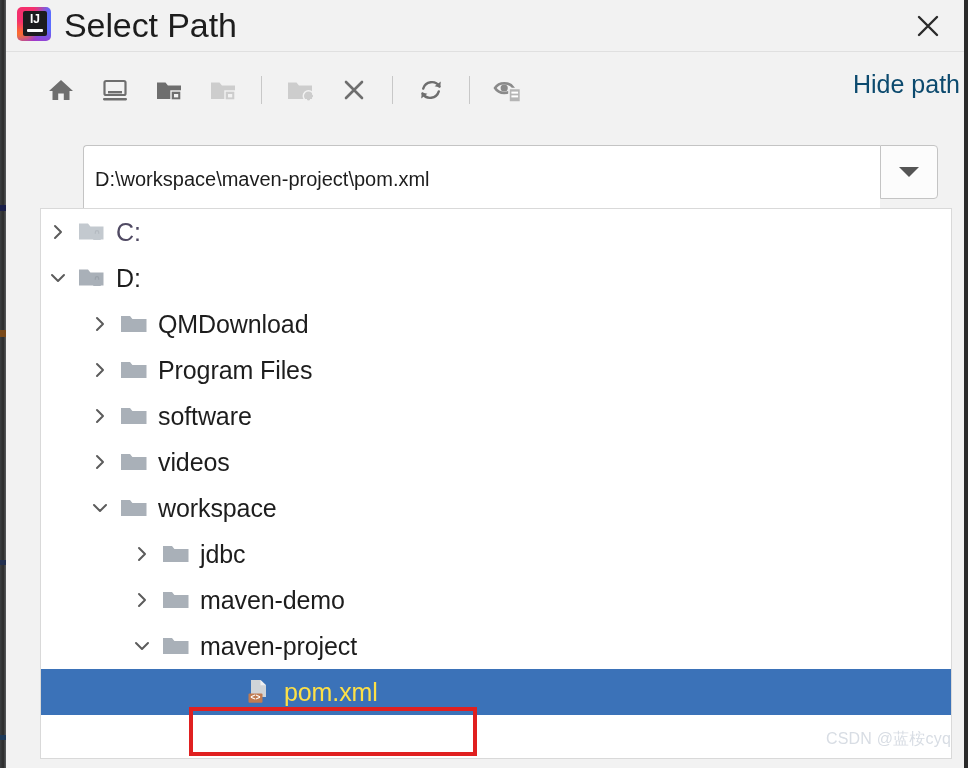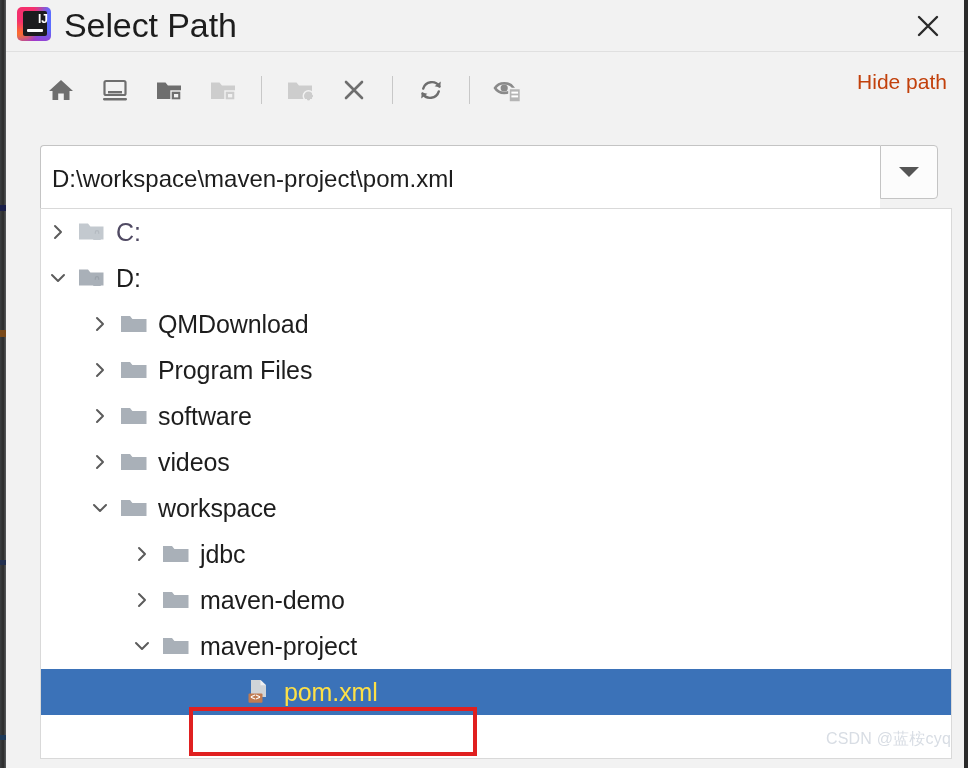--- a/index.html
+++ b/index.html
@@ -84,21 +84,21 @@
   }
   .app-logo .plate {
     position: absolute;
     left: 8px; top: 6px;
     width: 24px; height: 25px;
     background: #1c1c1f;
     border-radius: 2px;
   }
   .app-logo .ij {
     position: absolute;
-    left: 16px; top: 6px;
+    left: 8px; top: 6px;
     width: 24px; height: 17px;
     color: #ffffff;
     font-family: "Liberation Sans", sans-serif;
     font-size: 12px;
     font-weight: bold;
     letter-spacing: 0px;
     line-height: 17px;
     text-align: center;
   }
   .app-logo .bar {
@@ -153,24 +153,24 @@
   .tb-gap { width: 12px; flex: 0 0 auto; }
   .tb-sep {
     width: 1px;
     height: 28px;
     background: #c8c8c8;
     margin: 0 17px;
     flex: 0 0 auto;
   }
   .hide-path-link {
     position: absolute;
-    right: 17px;
+    right: 4px;
     top: 18px;
-    font-size: 21px;
-    color: #c2410c;
+    font-size: 25px;
+    color: #0c4a6e;
     cursor: pointer;
     white-space: nowrap;
   }
 
   
   .path-row {
     position: absolute;
     left: 34px;
     top: 145px;
     width: 898px;
@@ -179,24 +179,25 @@
   }
   .path-input {
     flex: 1 1 auto;
     height: 68px;
     box-sizing: border-box;
     border: 1px solid #c4c4c4;
     border-right: none;
     border-radius: 4px 0 0 4px;
     background: #ffffff;
     font-family: "Liberation Sans", sans-serif;
-    font-size: 24px;
+    font-size: 20px;
     color: #1d1d1d;
     padding: 0 10px 0 11px;
     outline: none;
+    margin-left: 43px;
   }
   .path-dropdown {
     width: 58px;
     height: 54px;
     box-sizing: border-box;
     border: 1px solid #c4c4c4;
     border-radius: 0 4px 4px 0;
     background: #fcfcfc;
     display: flex;
     align-items: center;

